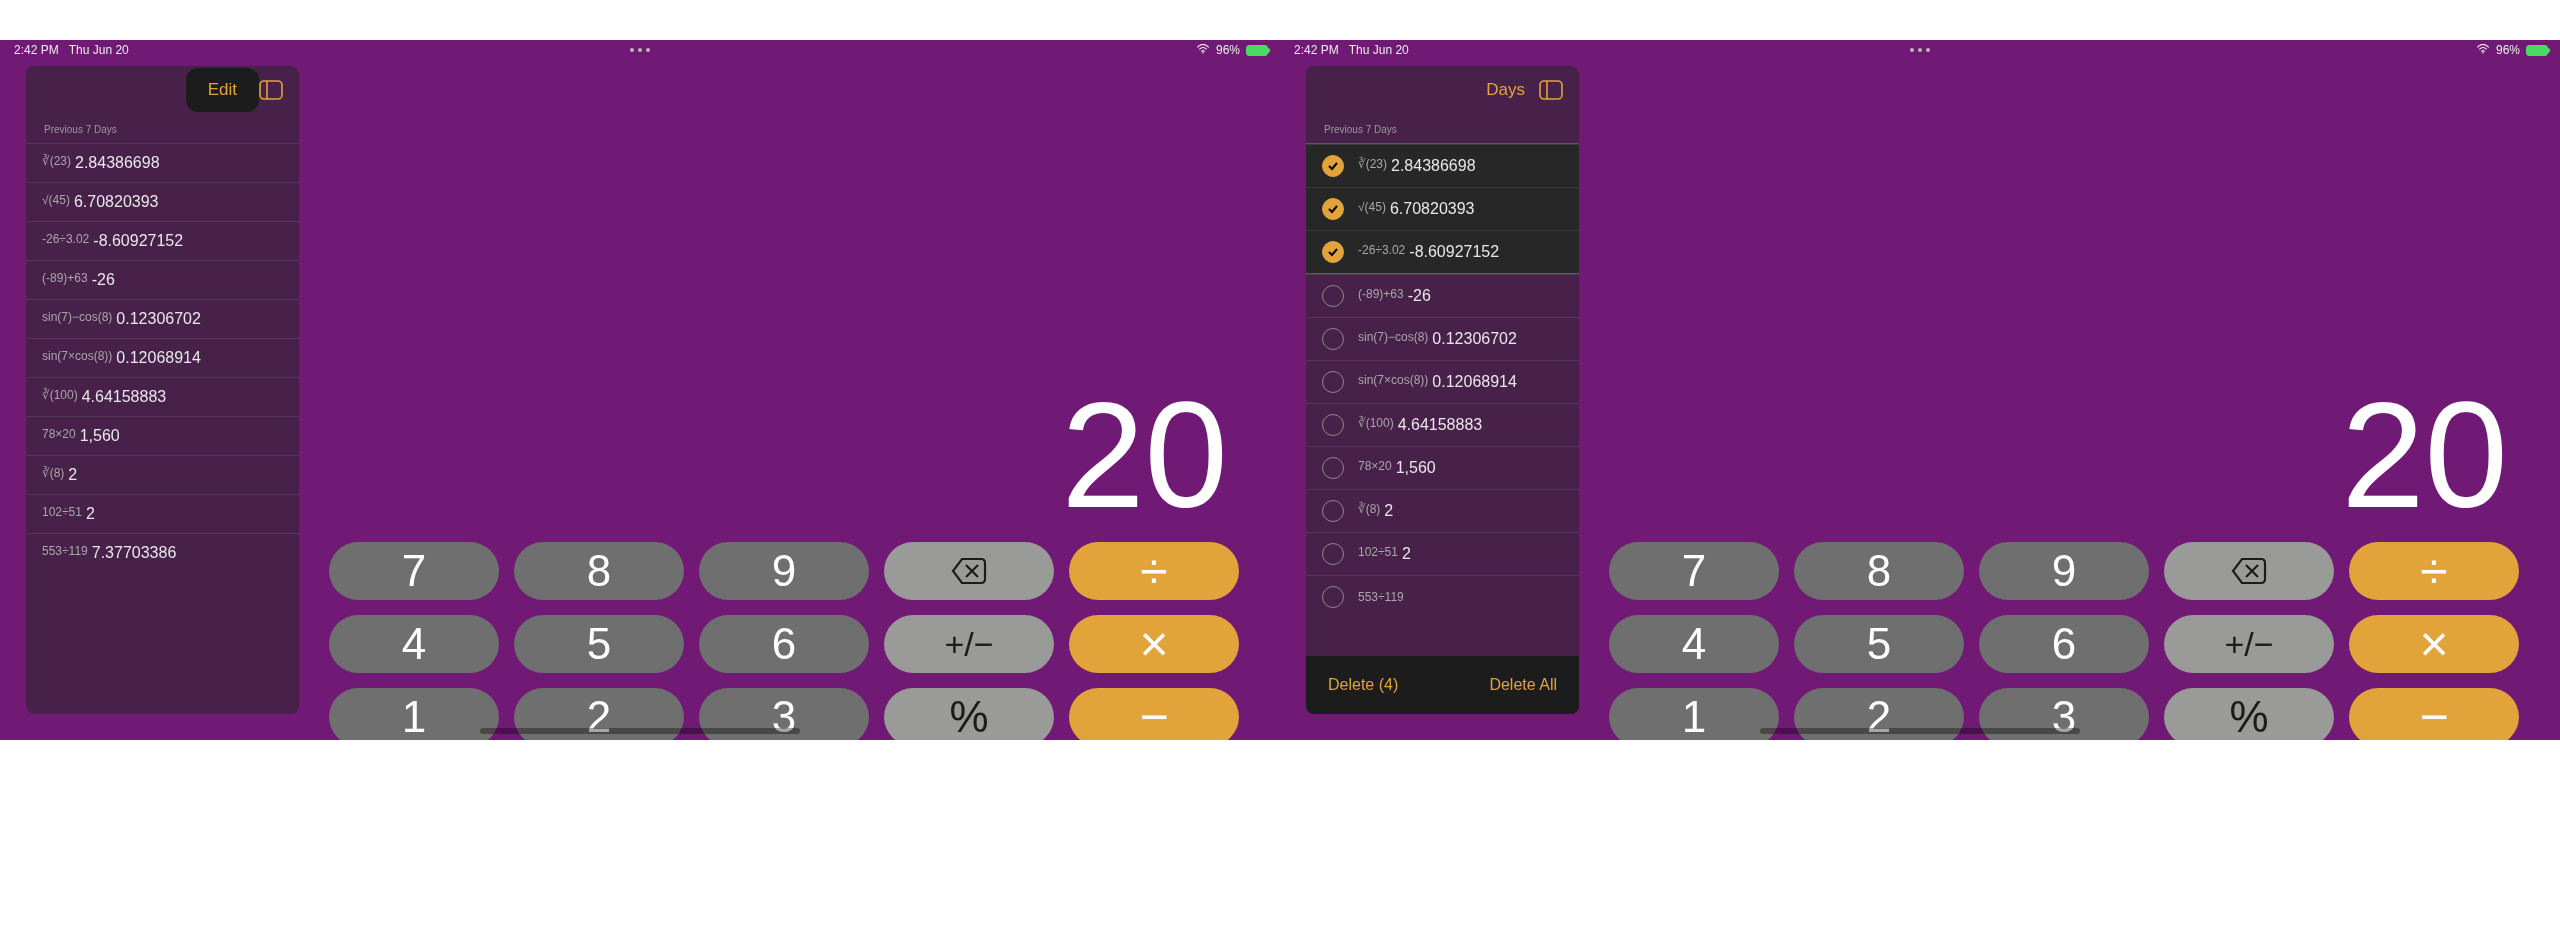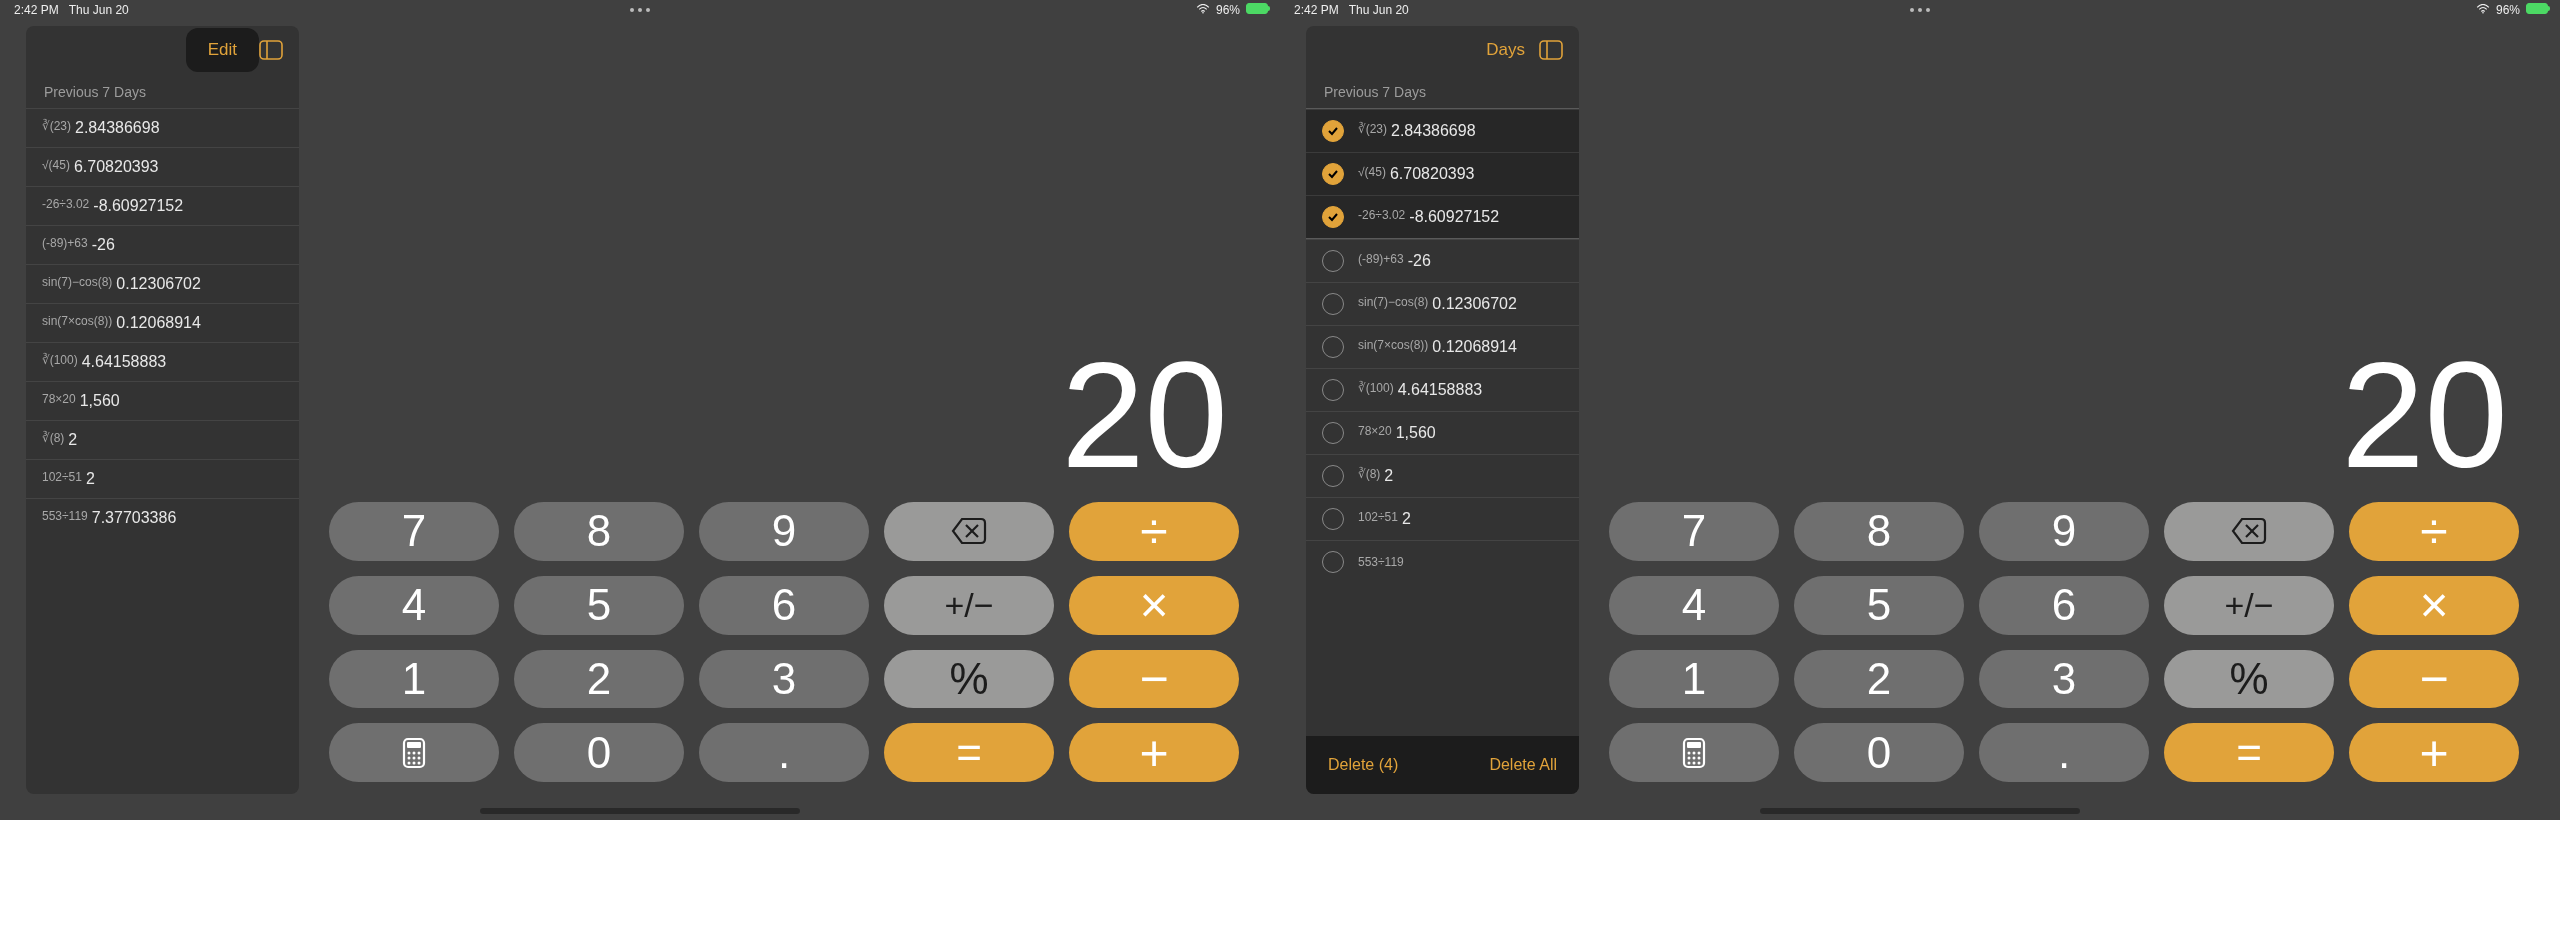--- a/index.html
+++ b/index.html
@@ -10,23 +10,24 @@
   }
   body {
     width: 2560px;
     height: 947px;
     background: #fff;
     display: flex;
   }
   .screenshot {
     position: relative;
     width: 1280px;
-    height: 820px;
-    background: #404040;
+    height: 700px;
+    background: #701a75;
     overflow: hidden;
+    margin-top: 40px;
   }
 
   
   .status-bar {
     position: absolute;
     top: 0;
     left: 0;
     right: 0;
     height: 20px;
     color: #eee;
@@ -49,21 +50,21 @@
   }
   .status-center .dot {
     width: 4px;
     height: 4px;
     border-radius: 50%;
     background: #bbb;
   }
   .status-right {
     margin-left: auto;
     display: flex;
-    align-items: flex-start;
+    align-items: center;
     gap: 6px;
     font-size: 12px;
   }
   .wifi-icon {
     width: 14px;
     height: 10px;
   }
   .battery-icon {
     width: 22px;
     height: 11px;
@@ -124,21 +125,21 @@
     margin-right: 6px;
   }
   .panel-icon svg rect, .panel-icon svg line {
     stroke: #e1a33a;
     fill: none;
     stroke-width: 1.6;
   }
 
   .section-label {
     color: #9c9c9c;
-    font-size: 14px;
+    font-size: 10px;
     padding: 10px 18px 8px;
   }
 
   .history-list {
     flex: 1;
     overflow: hidden;
   }
   .history-item {
     border-top: 1px solid rgba(120,120,120,0.25);
     padding: 10px 16px 10px 16px;

